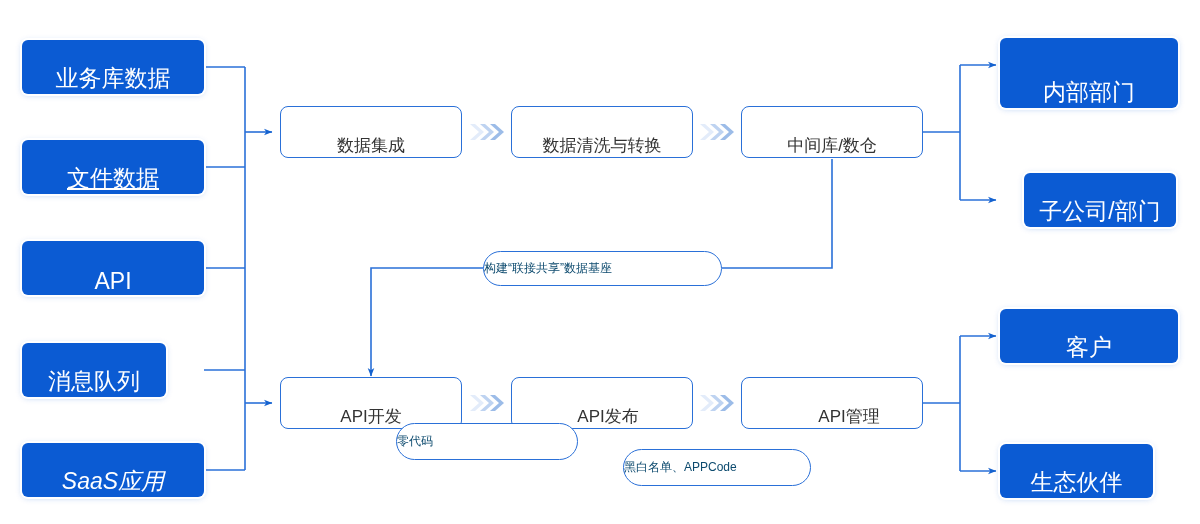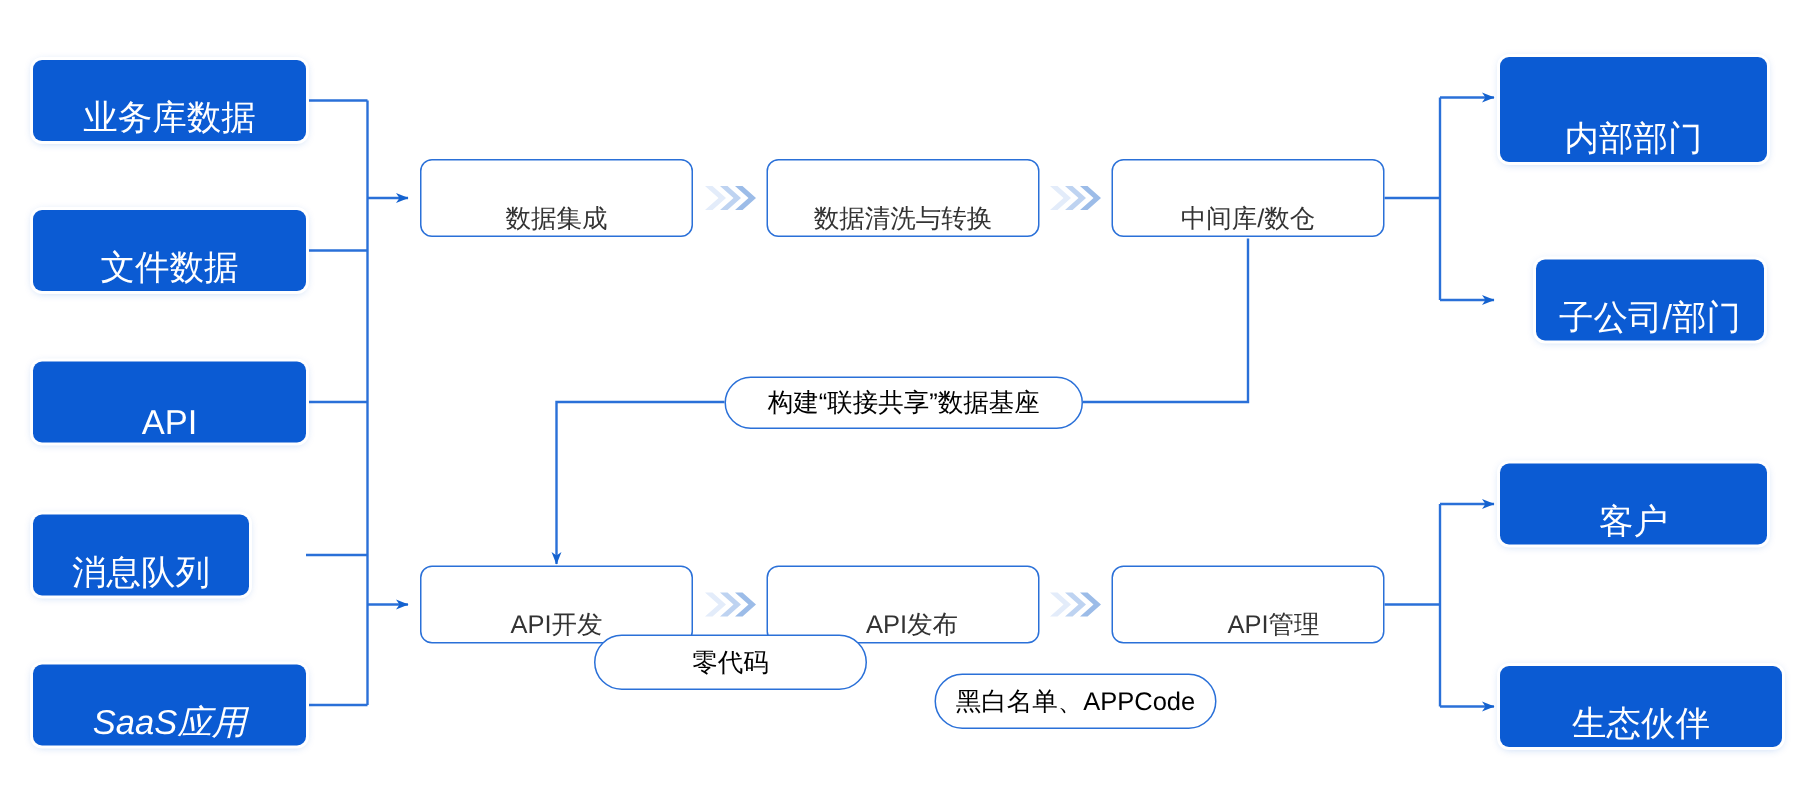--- a/index.html
+++ b/index.html
@@ -27,25 +27,25 @@
   }
   .node.outline{
     background:#ffffff;
     color:#333333;
     font-size:17px;
     border:1.6px solid #2a70d8;
     border-radius:8px;
   }
   .pill{
     position:absolute;box-sizing:border-box;
-    display:flex;align-items:center;justify-content:center;
-    background:#ffffff;color:#000000;
+    display:flex;align-items:center;justify-content:flex-start;
+    background:#ffffff;color:#0c4a6e;
     border:1.6px solid #2a70d8;
     border-radius:999px;
-    font-size:17px;white-space:nowrap;
+    font-size:12px;white-space:nowrap;
     z-index:4;
   }
   
   .chev{
     position:absolute;
     display:flex;align-items:center;gap:1px;
     z-index:3;
   }
   .chev svg{display:block;}
 </style>
@@ -89,21 +89,21 @@
       <path d="M960,471 L996,471" marker-end="url(#arrow)"></path>
 
       <path d="M832,159 L832,268 L722,268"></path>
       <path d="M483,268 L371,268 L371,376" marker-end="url(#arrow)"></path>
     </g>
   </svg>
 
   <div class="node filled" style="left:22px;top:40px;width:182px;height:54px;">
     <span>业务库数据</span>
   </div>
-  <div class="node filled" style="left:22px;top:140px;width:182px;height:54px;">
+  <div class="node filled" style="left:22px;top:140px;width:182px;height:54px;text-decoration:underline;">
     <span>文件数据</span>
   </div>
   <div class="node filled" style="left:22px;top:241px;width:182px;height:54px;">
     <span>API</span>
   </div>
   <div class="node filled" style="left:22px;top:343px;width:144px;height:54px;">
     <span>消息队列</span>
   </div>
   <div class="node filled" style="left:22px;top:443px;width:182px;height:54px;font-style:italic;">
     <span>SaaS应用</span>
@@ -172,17 +172,17 @@
 
   <div class="node filled" style="left:1000px;top:38px;width:178px;height:70px;">
     <span>内部部门</span>
   </div>
   <div class="node filled" style="left:1000px;top:173px;width:152px;height:54px;margin-left:24px;">
     <span>子公司/部门</span>
   </div>
   <div class="node filled" style="left:1000px;top:309px;width:178px;height:54px;">
     <span>客户</span>
   </div>
-  <div class="node filled" style="left:1000px;top:444px;width:188px;height:54px;">
+  <div class="node filled" style="left:1000px;top:444px;width:153px;height:54px;">
     <span>生态伙伴</span>
   </div>
 
 </div>
 
 </body></html>

